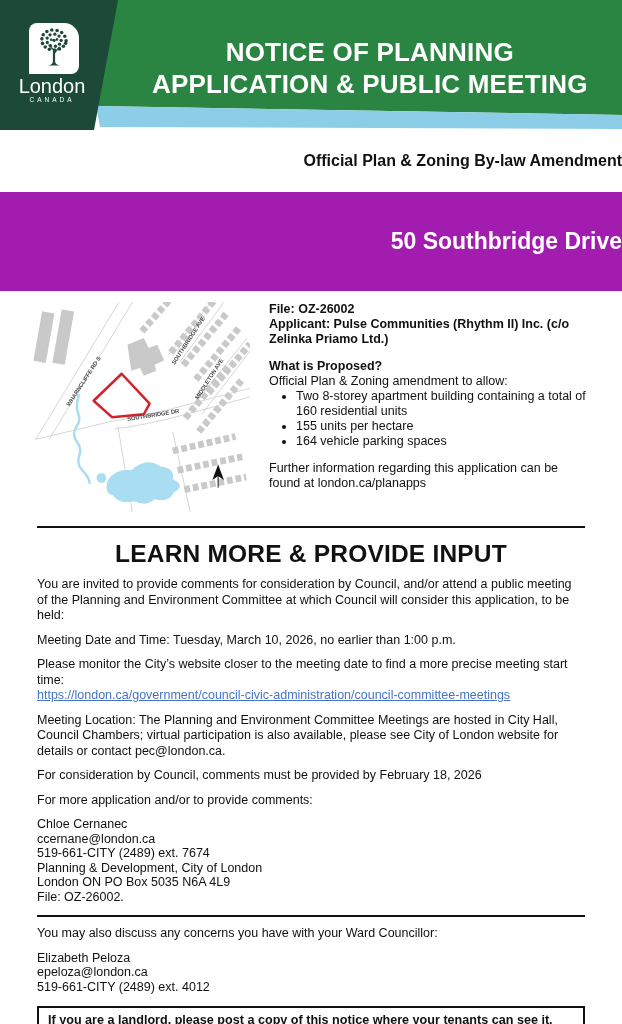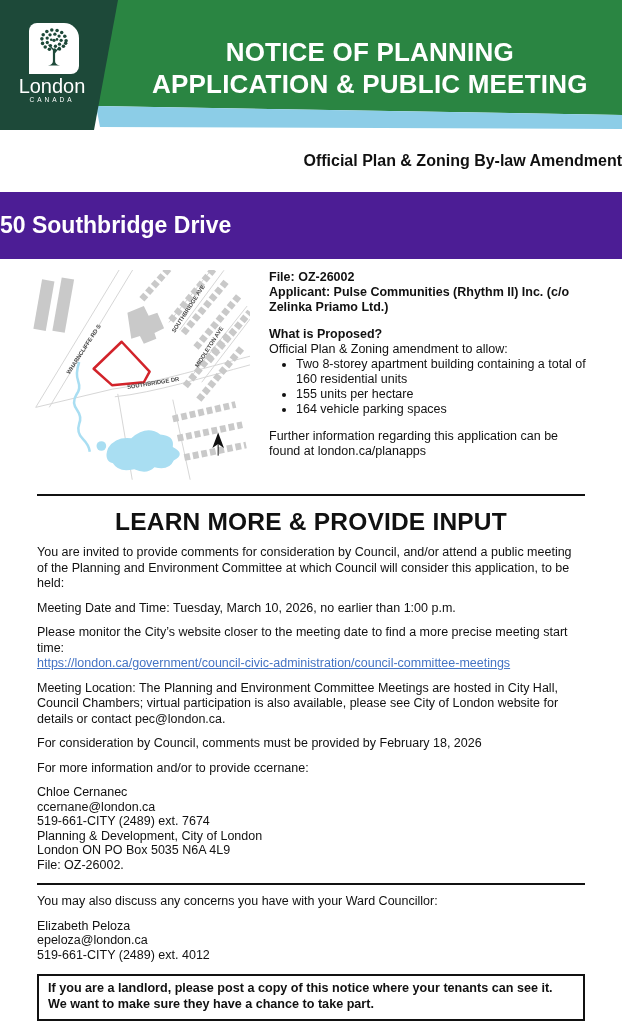--- a/index.html
+++ b/index.html
@@ -12,22 +12,22 @@
   .logo{position:absolute;left:0;top:0;width:110px;text-align:center;}
   .logo-box{position:absolute;left:29px;top:23px;width:50px;height:51px;background:#fff;
             border-radius:8px 15px 8px 0;}
   .logo-box svg{display:block;margin:3px auto 0;}
   .logo-city{position:absolute;left:0;top:75px;width:104px;color:#fff;font-size:20px;}
   .logo-country{position:absolute;left:0;top:96px;width:104px;color:#fff;font-size:6.5px;letter-spacing:3px;}
   .hdr-title{position:absolute;left:136px;top:20px;margin:16px;color:#fff;font-size:26px;
              font-weight:bold;line-height:32px;letter-spacing:.2px;text-align:center;}
 
   .subtitle{margin-top:22px;text-align:right;font-size:16px;font-weight:bold;}
-  .addr-banner{margin-top:22px;background:#4c1d95;color:#fff;text-align:left;
-               font-size:23px;font-weight:bold;padding:20px 0;}
+  .addr-banner{margin-top:22px;background:#a21caf;color:#fff;text-align:right;
+               font-size:23px;font-weight:bold;padding:36px 0;}
 
   
   .app-row{display:flex;margin:11px 30px 0 28px;}
   .map-wrap{width:222px;flex:0 0 222px;}
   .app-info{flex:1;padding-left:6px;font-size:12.5px;line-height:15px;}
   .app-info .b{font-weight:bold;}
   .app-info div{margin:0;padding-left:13px;}
   .gap{height:12px;}
   .app-info ul{margin:0;padding-left:40px;}
   .app-info li{margin:0;}
@@ -183,21 +183,21 @@
 
   <p class="para"><b>Meeting Date and Time</b><span>: Tuesday, March 10, 2026, no earlier than 1:00 p.m.</span></p>
 
   <p class="para"><span>Please monitor the City’s website closer to the meeting date to find a more precise meeting start time:</span><br>
     <a class="link" href="#">https://london.ca/government/council-civic-administration/council-committee-meetings</a></p>
 
   <p class="para"><b>Meeting Location</b><span>: The Planning and Environment Committee Meetings are hosted in City Hall, Council Chambers; virtual participation is also available, please see City of London website for details or contact pec@london.ca.</span></p>
 
   <p class="para"><span>For consideration by Council, comments must be provided by </span><b>February 18, 2026</b></p>
 
-  <p class="para">For more information and/or to provide ccernane:</p>
+  <p class="para">For more application and/or to provide comments:</p>
 
   <div class="contact">
     <div>Chloe Cernanec</div>
     <div>ccernane@london.ca</div>
     <div>519-661-CITY (2489) ext. 7674</div>
     <div>Planning &amp; Development, City of London</div>
     <div>London ON PO Box 5035 N6A 4L9</div>
     <div>File:  OZ-26002.</div>
   </div>
 

